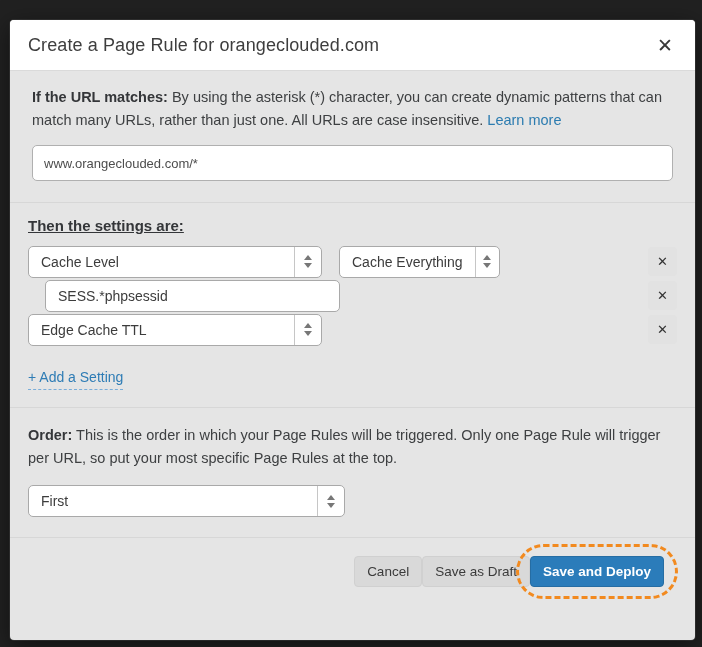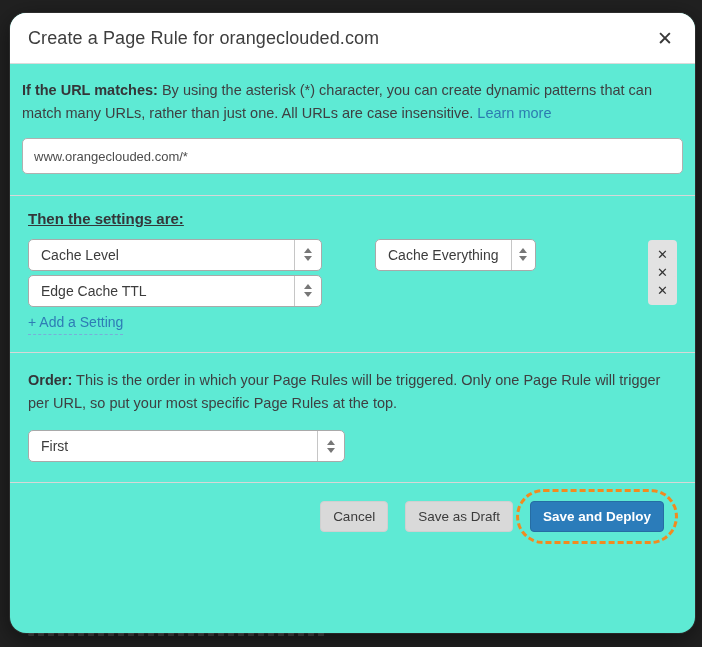--- a/index.html
+++ b/index.html
@@ -8,48 +8,48 @@
     background: #212121;
     font-family: "Liberation Sans", "DejaVu Sans", sans-serif;
     position: relative;
   }
   .bg-text-fragment {
     position: absolute; left: 28px; top: 633px; width: 300px; height: 3px;
     background: repeating-linear-gradient(90deg, rgba(140,140,140,.35) 0 6px, rgba(60,60,60,0) 6px 10px);
     border-radius: 2px;
   }
   .modal {
-    position: absolute; left: 10px; top: 13px; width: 685px; height: 620px;
-    background: #5eead4; border-radius: 16px; overflow: hidden;
+    position: absolute; left: 10px; top: 20px; width: 685px; height: 620px;
+    background: #e5e5e5; border-radius: 4px; overflow: hidden;
     box-shadow: 0 0 0 1px rgba(255,255,255,0.08), 0 6px 24px rgba(0,0,0,0.5);
   }
   .modal-header {
     height: 51px; background: #ffffff; border-bottom: 1px solid #dadada;
     display: flex; align-items: center; justify-content: space-between;
     padding: 0 18px;
   }
   .modal-title { font-size: 18px; color: #3e3e3e; font-weight: 400; letter-spacing: .1px; }
   .close-btn {
     font-size: 19px; color: #383838; cursor: pointer; line-height: 1;
     background: none; border: none; padding: 2px 4px;
     font-family: "DejaVu Sans", sans-serif;
   }
-  .section { padding: 15px 12px 21px; border-bottom: 1px solid #d7d7d7; }
+  .section { padding: 15px 22px 21px; border-bottom: 1px solid #d7d7d7; }
   .section p { font-size: 14.5px; line-height: 22.5px; color: #3e4042; }
   .section p b { font-weight: 700; color: #343639; }
   a.link { color: #2c7cb0; text-decoration: none; cursor: pointer; }
   .text-input {
     display: block; width: 100%; height: 36px; margin-top: 14px;
     border: 1px solid #b0b0b0; border-radius: 5px; background: #fff;
     font-family: "Liberation Sans", sans-serif; font-size: 13px; color: #4d4d4d;
     padding: 0 11px; outline: none;
   }
   .settings-section { padding: 14px 18px 17px; }
   .settings-heading { font-size: 15px; font-weight: 700; color: #343639; margin-bottom: 20px; text-decoration: underline; }
-  .setting-row { display: flex; align-items: center; height: 15px; margin-bottom: 3px; gap: 36px; }
+  .setting-row { display: flex; align-items: center; height: 15px; margin-bottom: 19px; }
   .select {
     display: flex; align-items: stretch; height: 32px; background: #fff;
     border: 1px solid #a9a9a9; border-radius: 5px; cursor: pointer; overflow: hidden;
   }
   .select .sel-label {
     flex: 1; display: flex; align-items: center; padding: 0 12px;
     font-size: 14px; color: #3c3c3c; white-space: nowrap;
   }
   .stepper {
     width: 27px; border-left: 1px solid #c6c6c6;
@@ -73,21 +73,21 @@
     font-family: "DejaVu Sans", sans-serif;
   }
   .add-setting {
     display: inline-block; margin-top: 13px; font-size: 14px; color: #2e7cb5;
     padding-bottom: 4px; border-bottom: 1px dashed #79add9; cursor: pointer; text-decoration: none;
   }
   .order-section { padding: 16px 18px 20px; }
   .order-select { width: 317px; margin-top: 16px; }
   .modal-footer {
     height: 66px; display: flex; align-items: center; justify-content: flex-end;
-    padding-right: 31px; gap: 17px;
+    padding-right: 31px; 
   }
   .btn {
     height: 31px; border-radius: 4px; font-family: "Liberation Sans", sans-serif;
     font-size: 13.5px; cursor: pointer; padding: 0 12px; white-space: nowrap;
   }
   .btn-gray { background: #d9d9d9; border: 1px solid #d0d0d0; color: #3b3b3b; }
   .btn-primary { background: #2b7cba; border: 1px solid #266da3; color: #ffffff; font-weight: 700; }
   .deploy-wrap { position: relative; display: inline-flex; justify-content: flex-end; }
   .annotation-ring {
     position: absolute; left: -14px; right: -14px; top: -12px; bottom: -12px;
@@ -126,20 +126,21 @@
         <span class="sel-label">Cache Everything</span>
         <span class="stepper">
             <span class="tri-up"></span>
             <span class="tri-down"></span>
           </span>
       </div>
       <button class="remove-btn">✕</button>
     </div>
 
     <div class="setting-row">
+      <input class="val-input" type="text" value="SESS.*phpsessid" style="">
       <button class="remove-btn">✕</button>
     </div>
 
     <div class="setting-row">
       <div class="select w-field">
         <span class="sel-label">Edge Cache TTL</span>
         <span class="stepper">
             <span class="tri-up"></span>
             <span class="tri-down"></span>
           </span>

